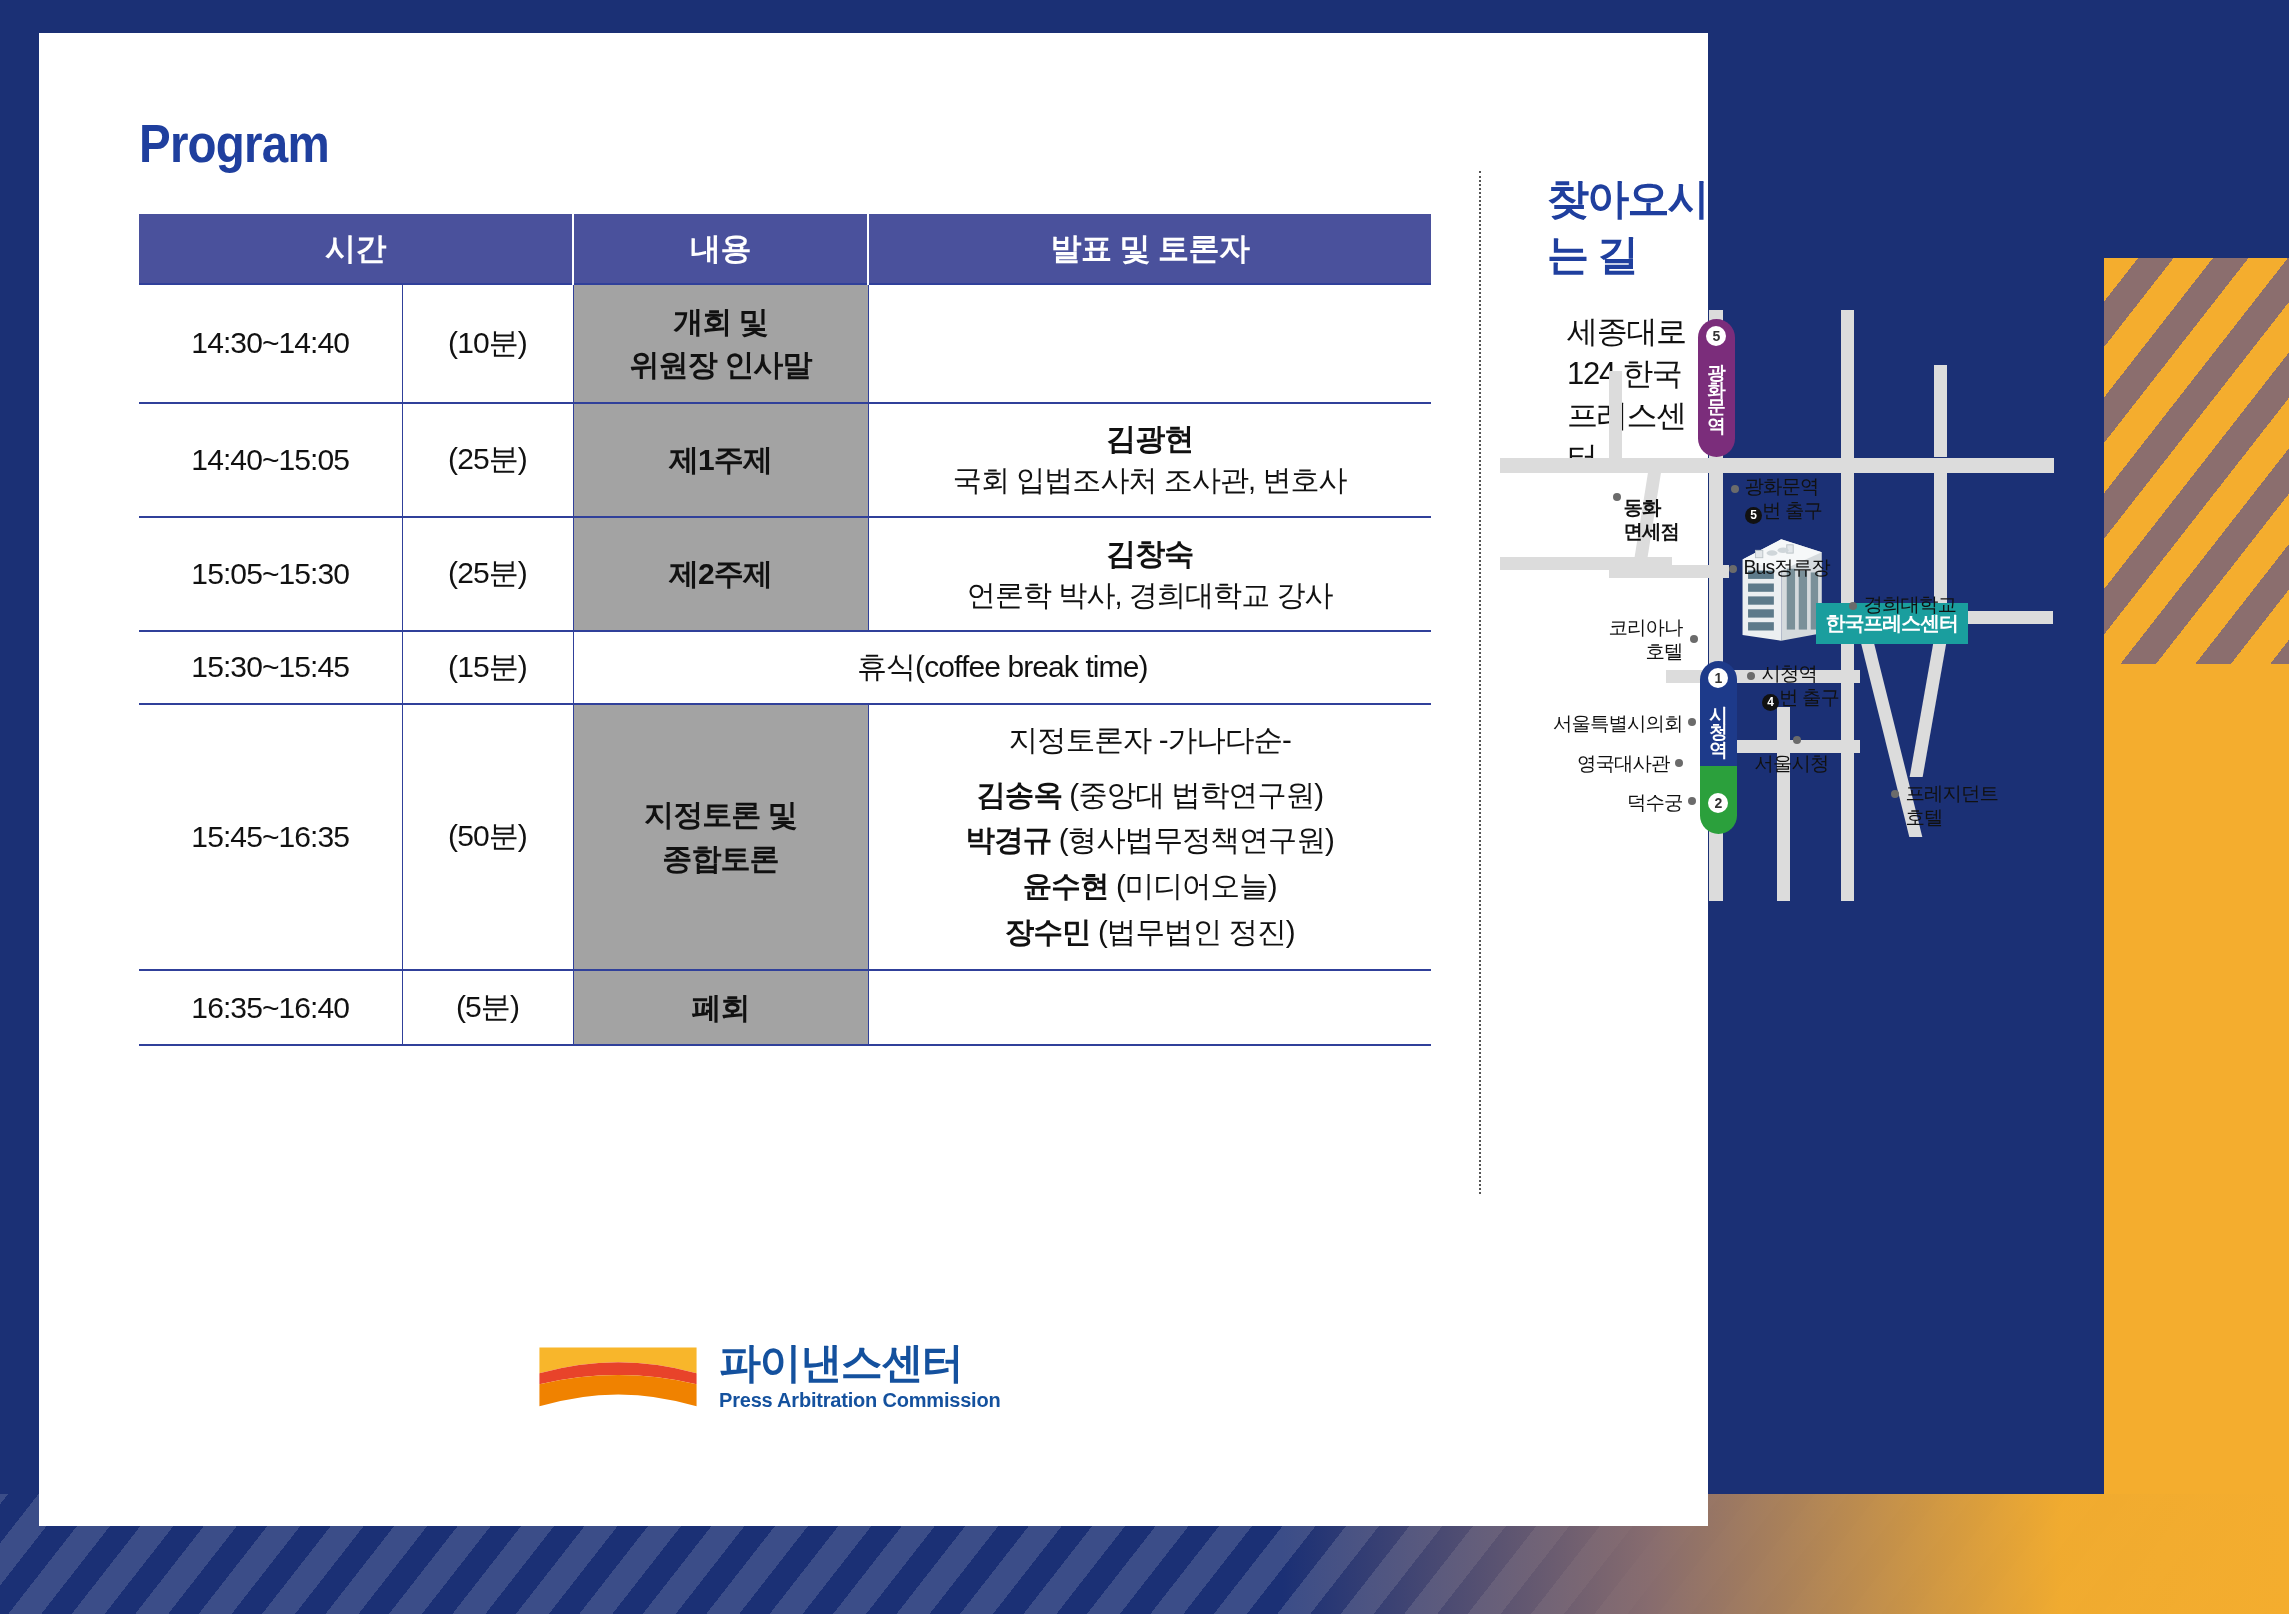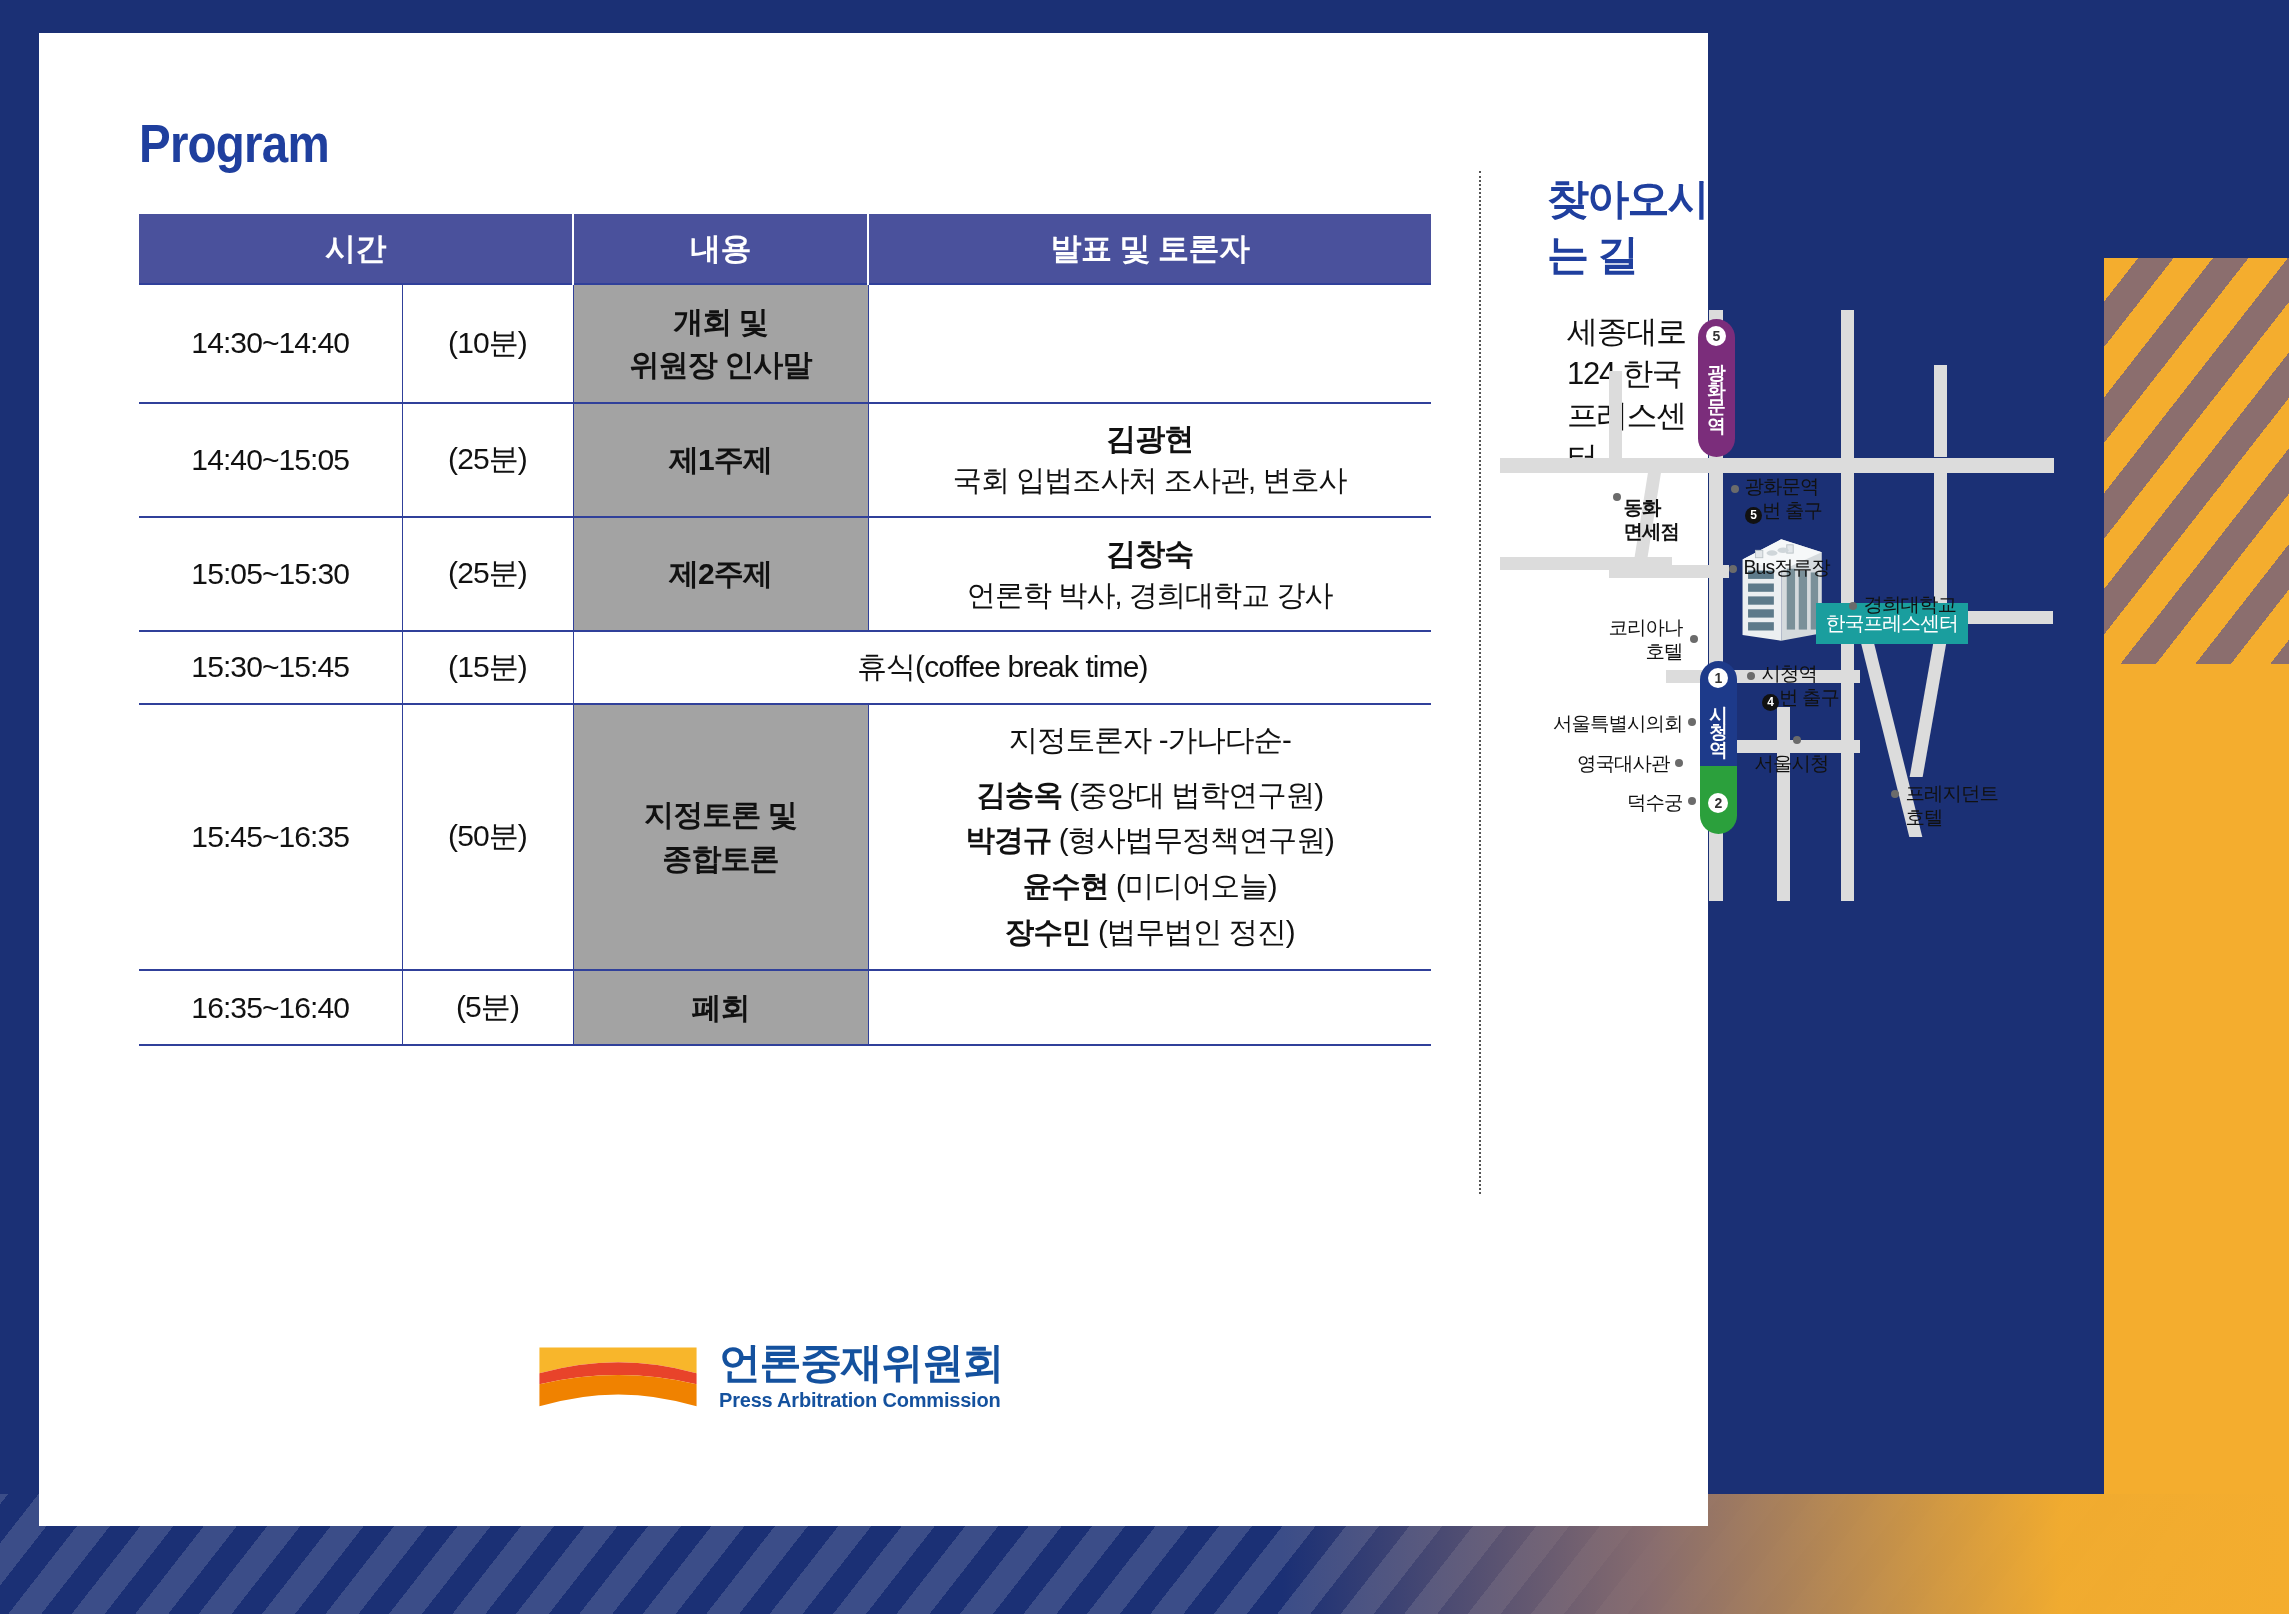--- a/index.html
+++ b/index.html
@@ -149,21 +149,21 @@
     background: #fff; color: #333; font-size: 14px; font-weight: bold;
     display: flex; align-items: center; justify-content: center; flex: none;
   }
   .inline-badge {
     display: inline-flex; width: 17.5px; height: 17.5px; border-radius: 50%;
     background: #111; color: #fff; font-size: 12px; font-weight: bold;
     align-items: center; justify-content: center; vertical-align: -1.8px;
   }
   #press-label {
     position: absolute; background: #1a9e9e; color: #fff;
-    font-size: 20px; font-weight: normal; letter-spacing: -1.1px;
+    font-size: 20px; font-weight: bold; letter-spacing: -1.1px;
     padding: 6.5px 10px 7.4px 10px; white-space: nowrap;
   }
   #building { position: absolute; }
 </style>
 </head>
 <body>
 
 <div id="deco-topright"></div>
 <div id="deco-rightbar">
   <div class="stripes"></div>
@@ -262,21 +262,21 @@
       </tbody>
     </table>
 
     <div id="logo-wrap">
       <svg id="logo-mark" viewBox="0 0 175 74">
         <path d="M2 6 H173 V34 Q88 10 2 34 Z" fill="#f8b62b"></path>
         <path d="M2 34 Q88 10 173 34 V46 Q88 26 2 46 Z" fill="#e8432a"></path>
         <path d="M2 46 Q88 26 173 46 V70 Q88 44 2 70 Z" fill="#f08200"></path>
       </svg>
       <div id="logo-text">
-        <span id="logo-kr">언론중재위원회</span>
+        <span id="logo-kr">파이낸스센터</span>
         <span id="logo-en">Press Arbitration Commission</span>
       </div>
     </div>
   </div>
 
   <div id="v-divider"></div>
 
   <div id="map-col">
     <div id="map-title">찾아오시는 길</div>
     <div id="map-address">세종대로 124 한국프레스센터</div>

